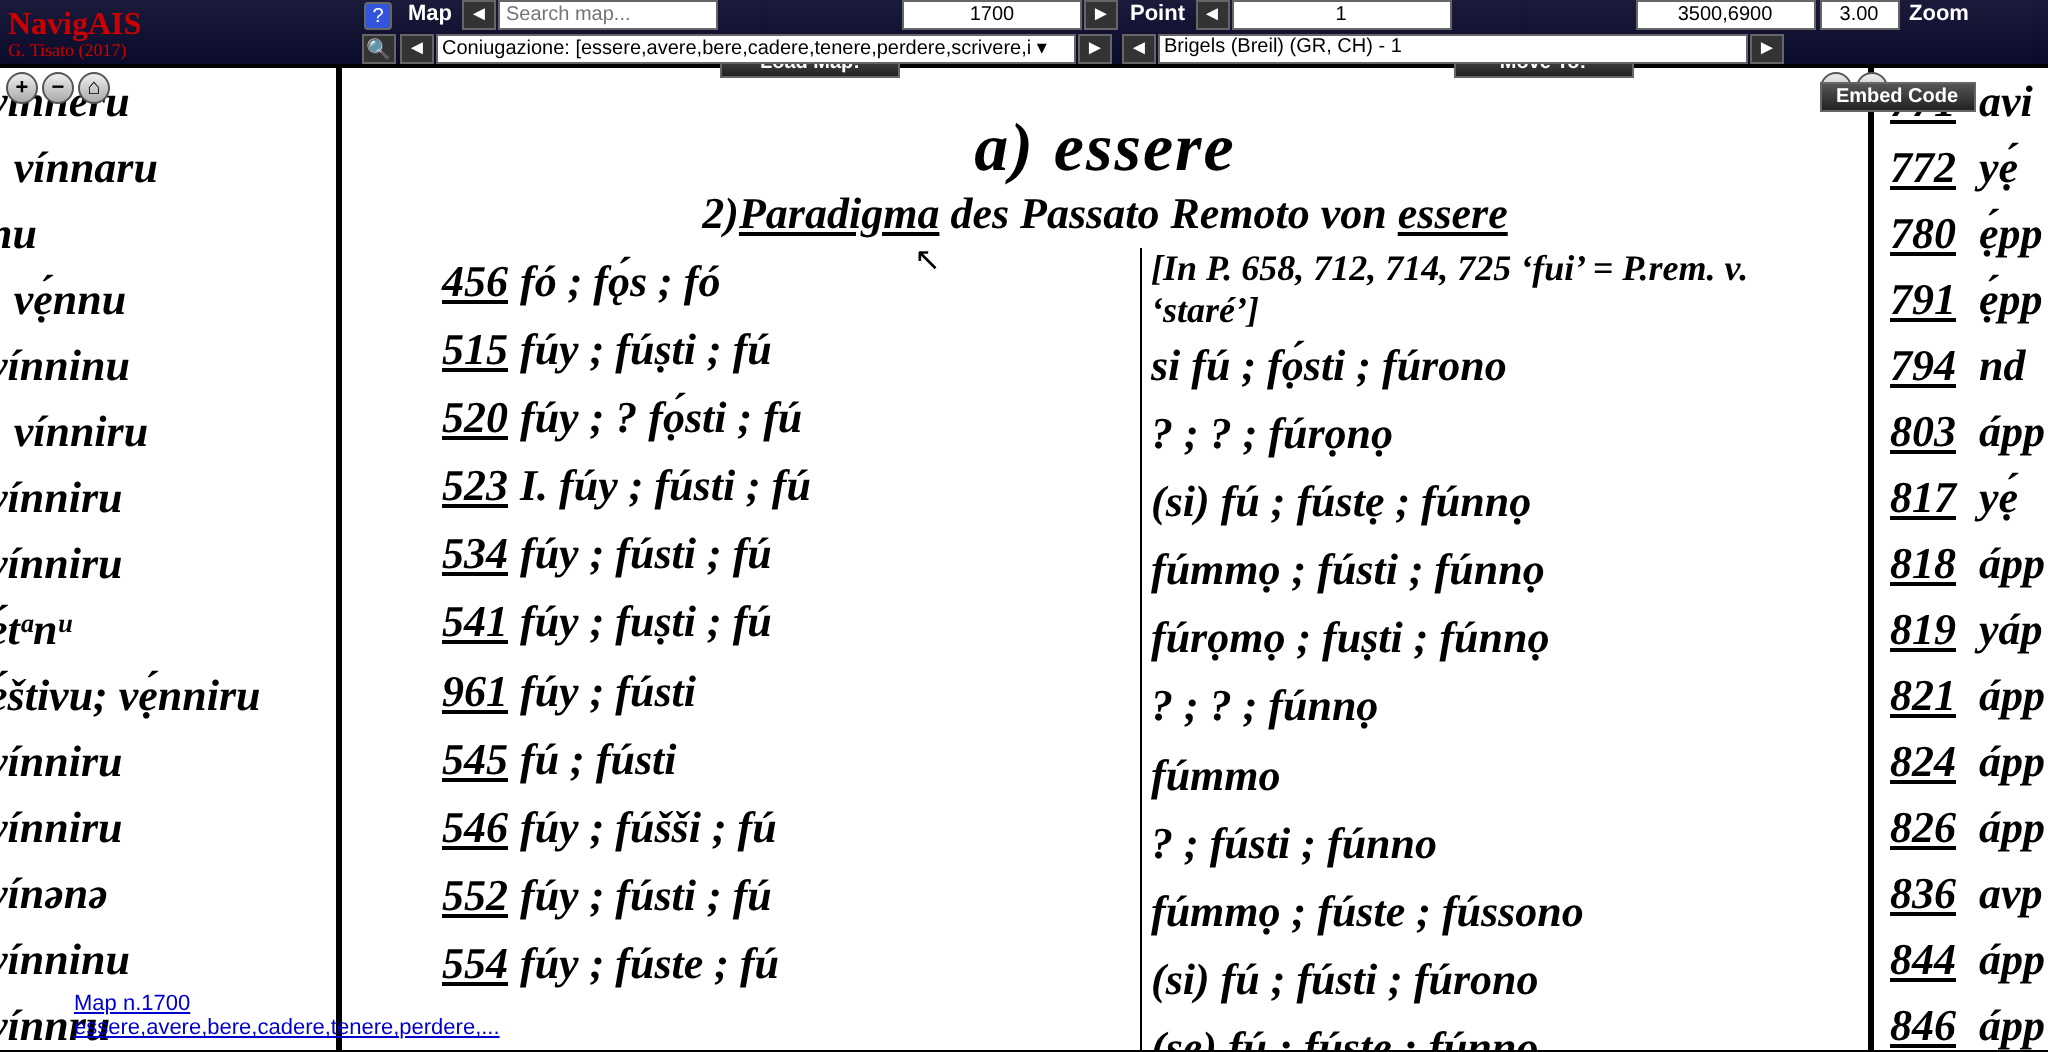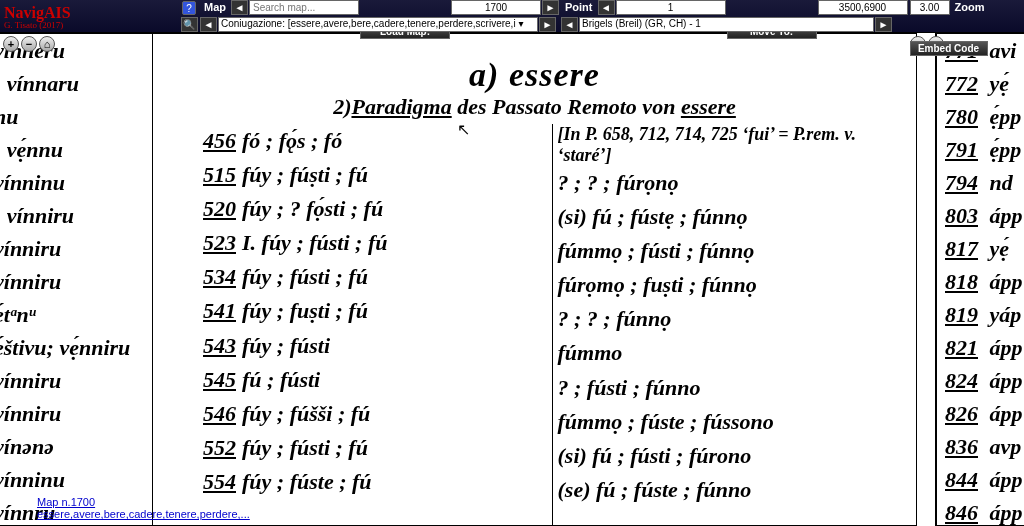--- a/index.html
+++ b/index.html
@@ -48,21 +48,21 @@
     position: absolute; top: 33px; left: 0; right: 0; bottom: 0;
     background: #fff; overflow: hidden;
   }
   .panel {
     position: absolute; top: 0; bottom: 0; background: #fff;
     border: 1px solid #000; overflow: hidden;
     font-family: 'Brush Script MT', 'Segoe Script', cursive;
     font-style: italic;
   }
   .panel-left { left: -10px; width: 180px; border-right: 2px solid #000; }
-  .panel-center { left: 152px; width: 765px; }
+  .panel-center { left: 170px; width: 765px; }
   .panel-right { left: 935px; width: 100px; border-left: 2px solid #000; }
 
   .zoom-controls {
     position: absolute; top: 3px; left: 3px; display: flex; gap: 2px; z-index: 50;
   }
   .zoom-controls.right { left: auto; right: 80px; }
   .zoom-btn {
     width: 16px; height: 16px; border-radius: 8px;
     background: linear-gradient(#eee, #aaa); border: 1px solid #555;
     display: flex; align-items: center; justify-content: center;
@@ -196,28 +196,29 @@
       </div>
     </div>
     <div class="columns">
       <div class="col" id="col-left">
           <div class="line"><span class="num">456</span>fó ; fǫ́s ; fó</div>
           <div class="line"><span class="num">515</span>fúy ; fúṣti ; fú</div>
           <div class="line"><span class="num">520</span>fúy ; ? fọ́sti ; fú</div>
           <div class="line"><span class="num">523</span>I. fúy ; fústi ; fú</div>
           <div class="line"><span class="num">534</span>fúy ; fústi ; fú</div>
           <div class="line"><span class="num">541</span>fúy ; fuṣti ; fú</div>
-          <div class="line"><span class="num">543</span>fúy ; fústi</div>
+          <div class="line"><span class="num">961</span>fúy ; fústi</div>
           <div class="line"><span class="num">545</span>fú ; fústi</div>
           <div class="line"><span class="num">546</span>fúy ; fúšši ; fú</div>
           <div class="line"><span class="num">552</span>fúy ; fústi ; fú</div>
           <div class="line"><span class="num">554</span>fúy ; fúste ; fú</div>
         </div>
       <div class="col" id="col-right">
         <div class="note-top">[In P. 658, 712, 714, 725 ‘fui’ = P.rem. v. ‘staré’]</div>
+      <div class="line">si fú ; fọ́sti ; fúrono</div>
           <div class="line">?   ;   ?   ; fúrọnọ</div>
           <div class="line">(si) fú ; fústẹ ; fúnnọ</div>
           <div class="line">fúmmọ ; fústi ; fúnnọ</div>
           <div class="line">fúrọmọ  ; fuṣti ; fúnnọ</div>
           <div class="line">?   ;    ?    ; fúnnọ</div>
           <div class="line">fúmmo</div>
           <div class="line">?  ;  fústi ; fúnno</div>
           <div class="line">fúmmọ ; fúste ; fússono</div>
           <div class="line">(si) fú ; fústi ; fúrono</div>
           <div class="line">(se) fú ; fúste ; fúnno</div>

